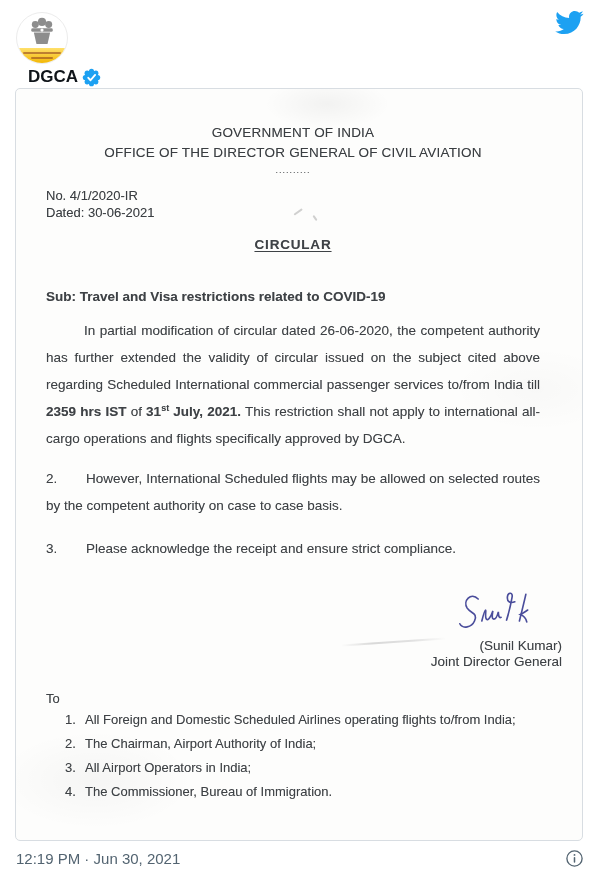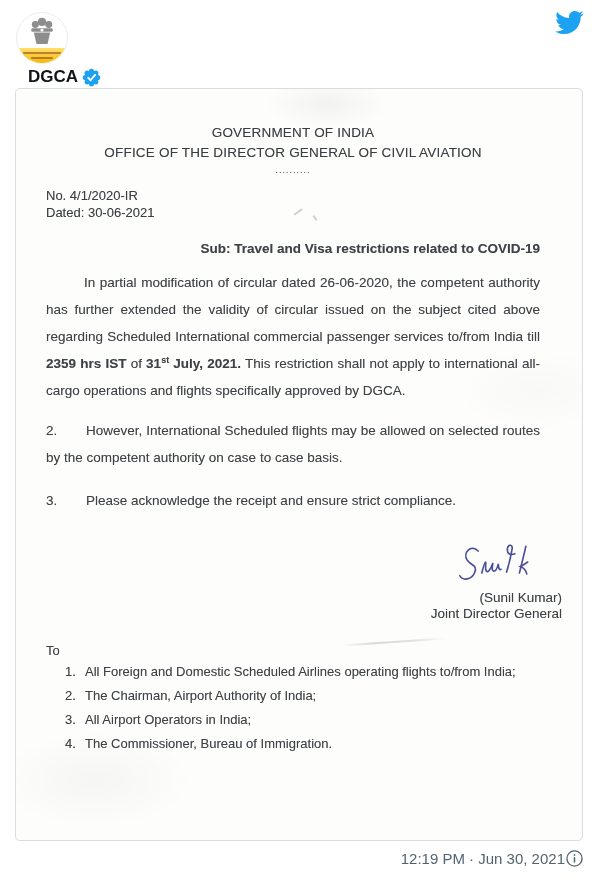--- a/index.html
+++ b/index.html
@@ -34,42 +34,42 @@
     overflow:hidden;box-sizing:border-box;cursor:pointer;
   }
   .doc{
     padding:34px 42px 0 30px;color:#3e4246;font-size:13.5px;
     text-shadow:0 0 0.6px rgba(60,60,60,0.35);
   }
   .letterhead{ text-align:center;line-height:20px;letter-spacing:0.2px;color:#3a3e42;}
   .dots-sep{text-align:center;font-size:9px;letter-spacing:1px;color:#55585c;margin-top:2px;line-height:10px;}
   .ref-block{text-align:left;line-height:17px;font-size:13px;margin-top:12px;color:#3a3e42;}
   .doc-title{text-align:center;margin-top:16px;font-weight:bold;letter-spacing:0.8px;text-decoration:underline;text-underline-offset:2px;font-size:13.5px;}
-  .doc-subject{text-align:right;margin-top:20px;font-weight:bold;font-size:13.5px;}
+  .doc-subject{text-align:left;margin-top:37px;font-weight:bold;font-size:13.5px;}
   .para{text-align:justify;line-height:27px;margin-top:13px;}
   .para-indent{text-indent:38px;}
   .bold-seg{font-weight:bold;}
   sup.seg{font-size:9px;vertical-align:super;line-height:0;}
   .num-tab{display:inline-block;width:40px;}
   .sig-block{margin-top:26px;text-align:right;margin-right:-22px;line-height:16px;font-size:13.5px;}
   .sig-svg{margin-right:14px;}
   .sig-name{margin-top:2px;}
   .to-block{margin-top:20px;font-size:13px;}
   .to-label{line-height:18px;}
   .recipient{line-height:24px;display:flex;}
   .recipient .r-num{width:20px;margin-left:19px;flex:0 0 auto;}
   .scan-mark{position:absolute;background:#9a9a9a;opacity:.45;border-radius:1px;}
   .mark1{left:277px;top:122px;width:10px;height:1.5px;transform:rotate(-35deg);}
   .mark2{left:296px;top:128px;width:6px;height:2px;transform:rotate(55deg);}
   .artifact-line{position:absolute;left:325px;top:552px;width:105px;height:2px;
     background:linear-gradient(90deg,transparent,#c9c9c9 30%,#d6d6d6 70%,transparent);
     transform:rotate(-4deg);opacity:.7;border-radius:2px;}
 
   
-  .tweet-footer{position:absolute;left:16px;right:16px;top:849px;display:flex;align-items:center;justify-content:flex-end;}
+  .tweet-footer{position:absolute;left:16px;right:16px;top:849px;display:flex;align-items:center;justify-content:space-between;}
   .timestamp{font-size:15px;color:#536471;cursor:pointer;}
   .info-btn{cursor:pointer;display:flex;align-items:center;}
 </style>
 </head>
 <body>
 
 <div class="tweet-header">
   <div class="avatar">
     <span class="avatar-emblem">
       <svg width="30" height="32" viewBox="-10 -4 20 22">
@@ -128,20 +128,21 @@
       <div>GOVERNMENT OF INDIA</div>
       <div>OFFICE OF THE DIRECTOR GENERAL OF CIVIL AVIATION</div>
     </div>
     <div class="dots-sep">..........</div>
 
     <div class="ref-block">
       <div>No. 4/1/2020-IR</div>
       <div>Dated: 30-06-2021</div>
     </div>
 
+    <div class="doc-title">CIRCULAR</div>
     <div class="doc-subject">Sub: Travel and Visa restrictions related to COVID-19</div>
 
     <div class="para para-indent"><span>In partial modification of circular dated 26-06-2020, the competent authority has further extended the validity of circular issued on the subject cited above regarding Scheduled International commercial passenger services to/from India till </span><span class="bold-seg">2359 hrs IST</span><span> of </span><span class="bold-seg">31</span><sup class="seg bold-seg">st</sup><span class="bold-seg"> July, 2021.</span><span> This restriction shall not apply to international all-cargo operations and flights specifically approved by DGCA.</span></div>
 
     <div class="para"><span class="num-tab">2.</span><span>However, International Scheduled flights may be allowed on selected routes by the competent authority on case to case basis.</span></div>
 
     <div class="para" style="margin-top:16px"><span class="num-tab">3.</span><span>Please acknowledge the receipt and ensure strict compliance.</span></div>
 
     <div class="sig-block">
       <span class="sig-svg">

